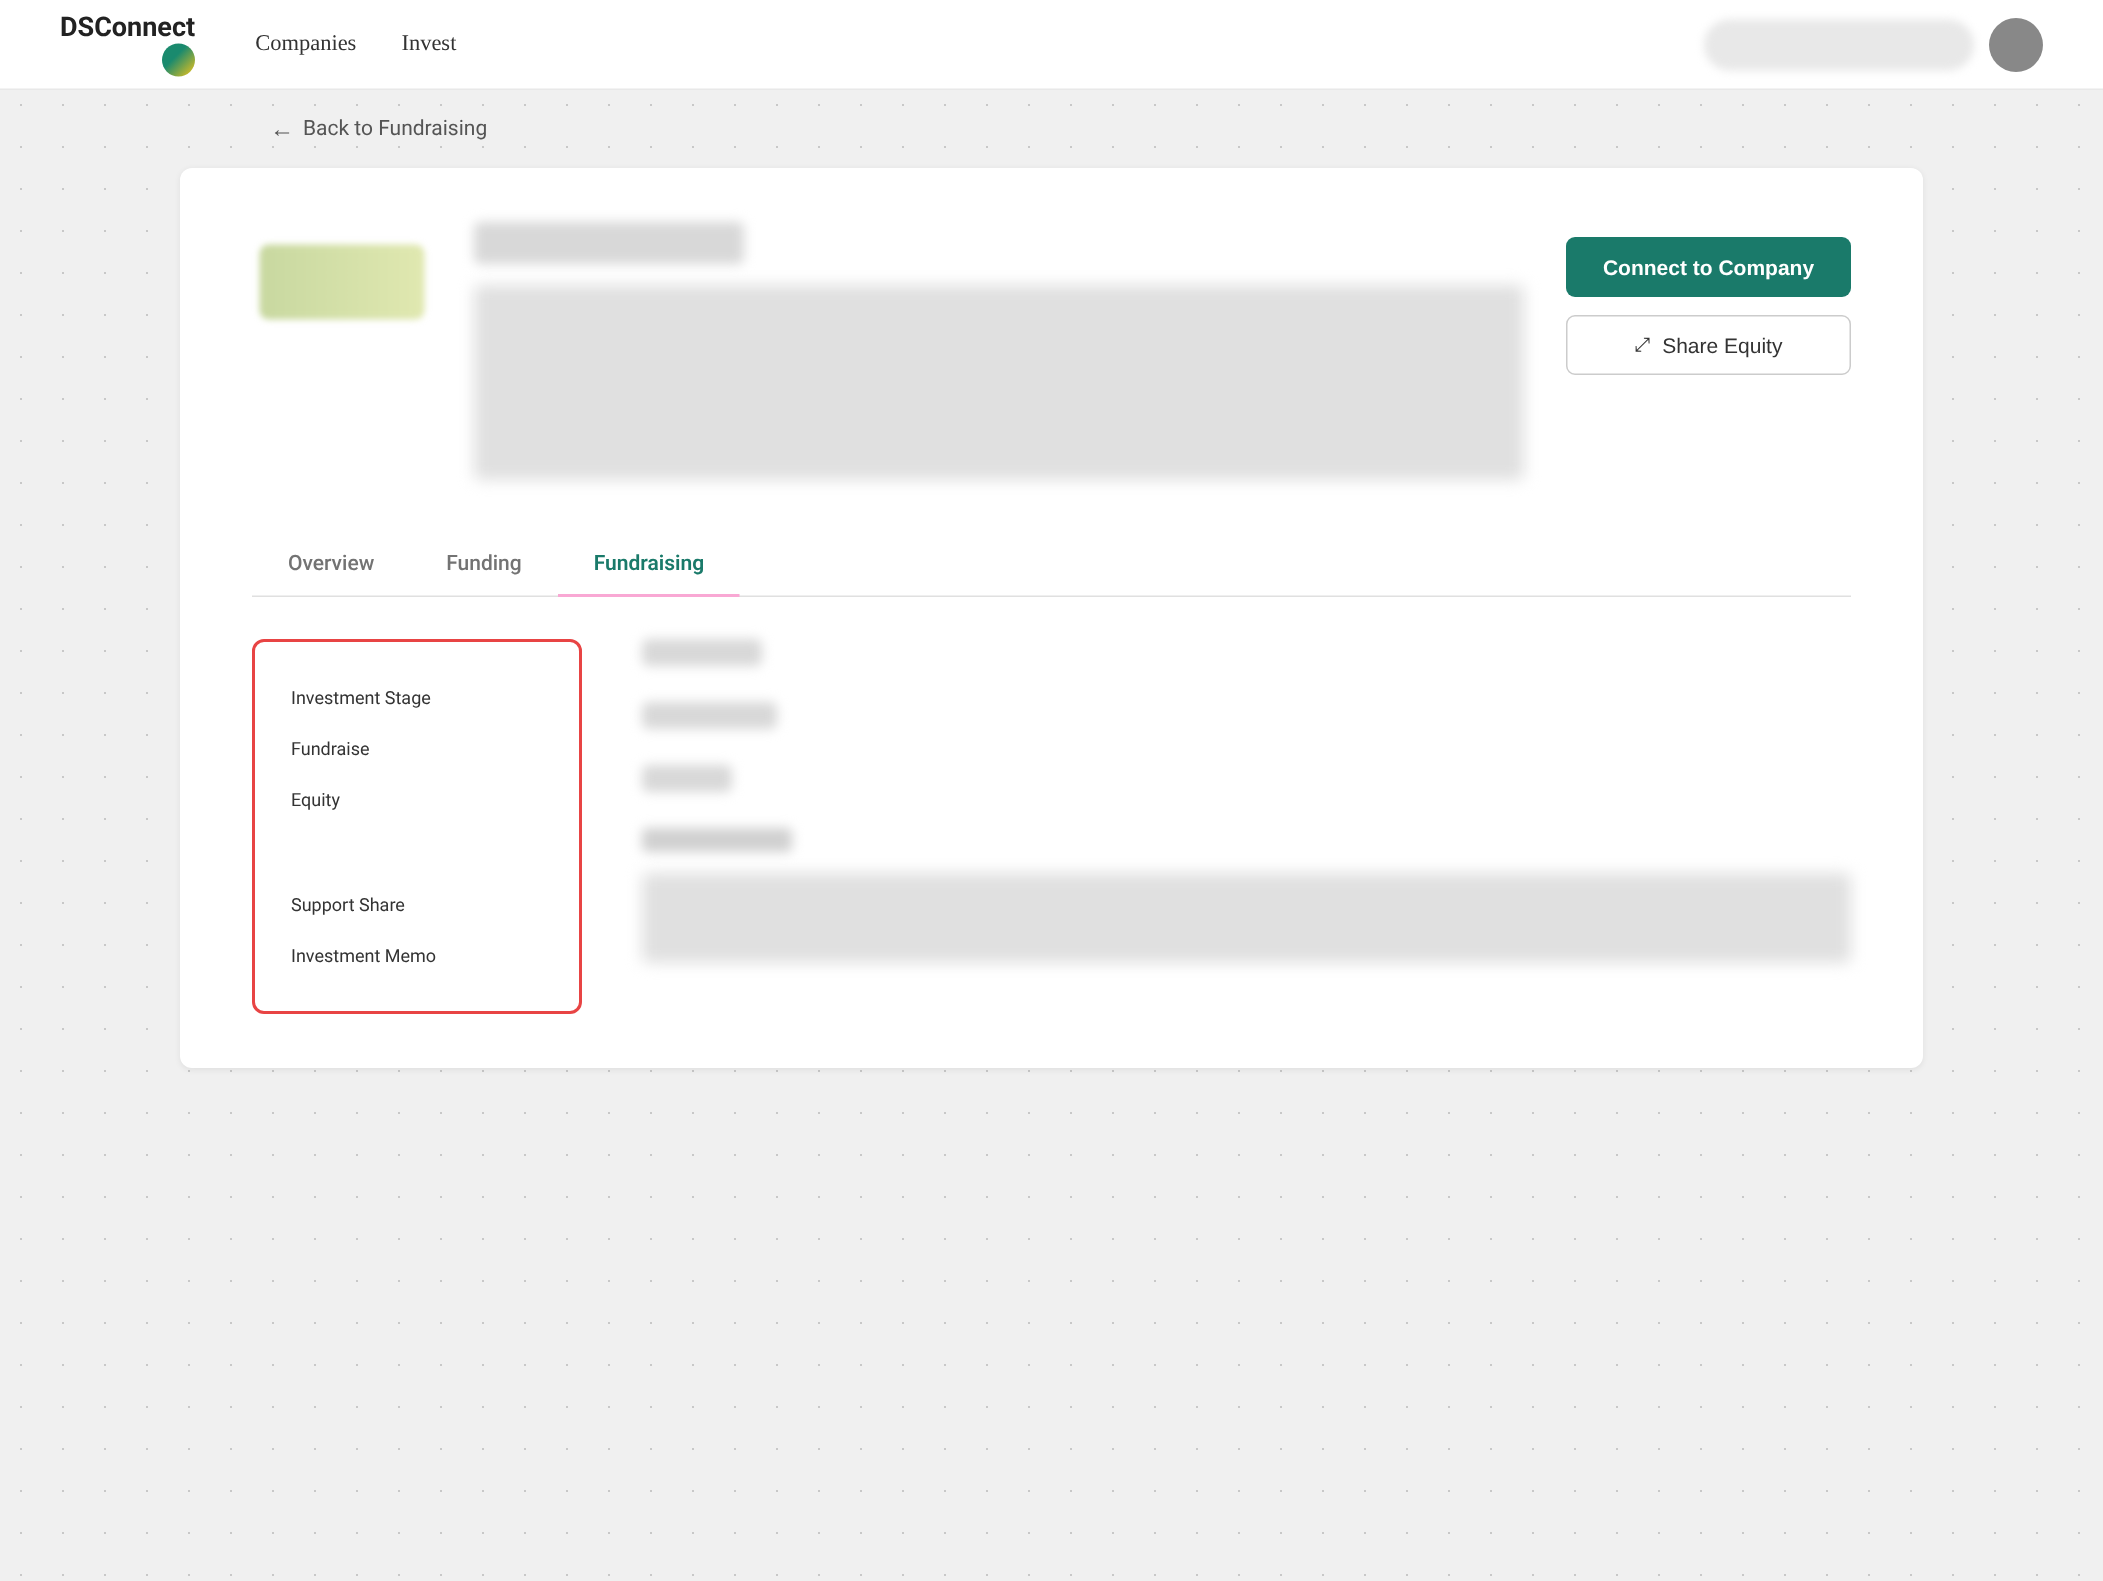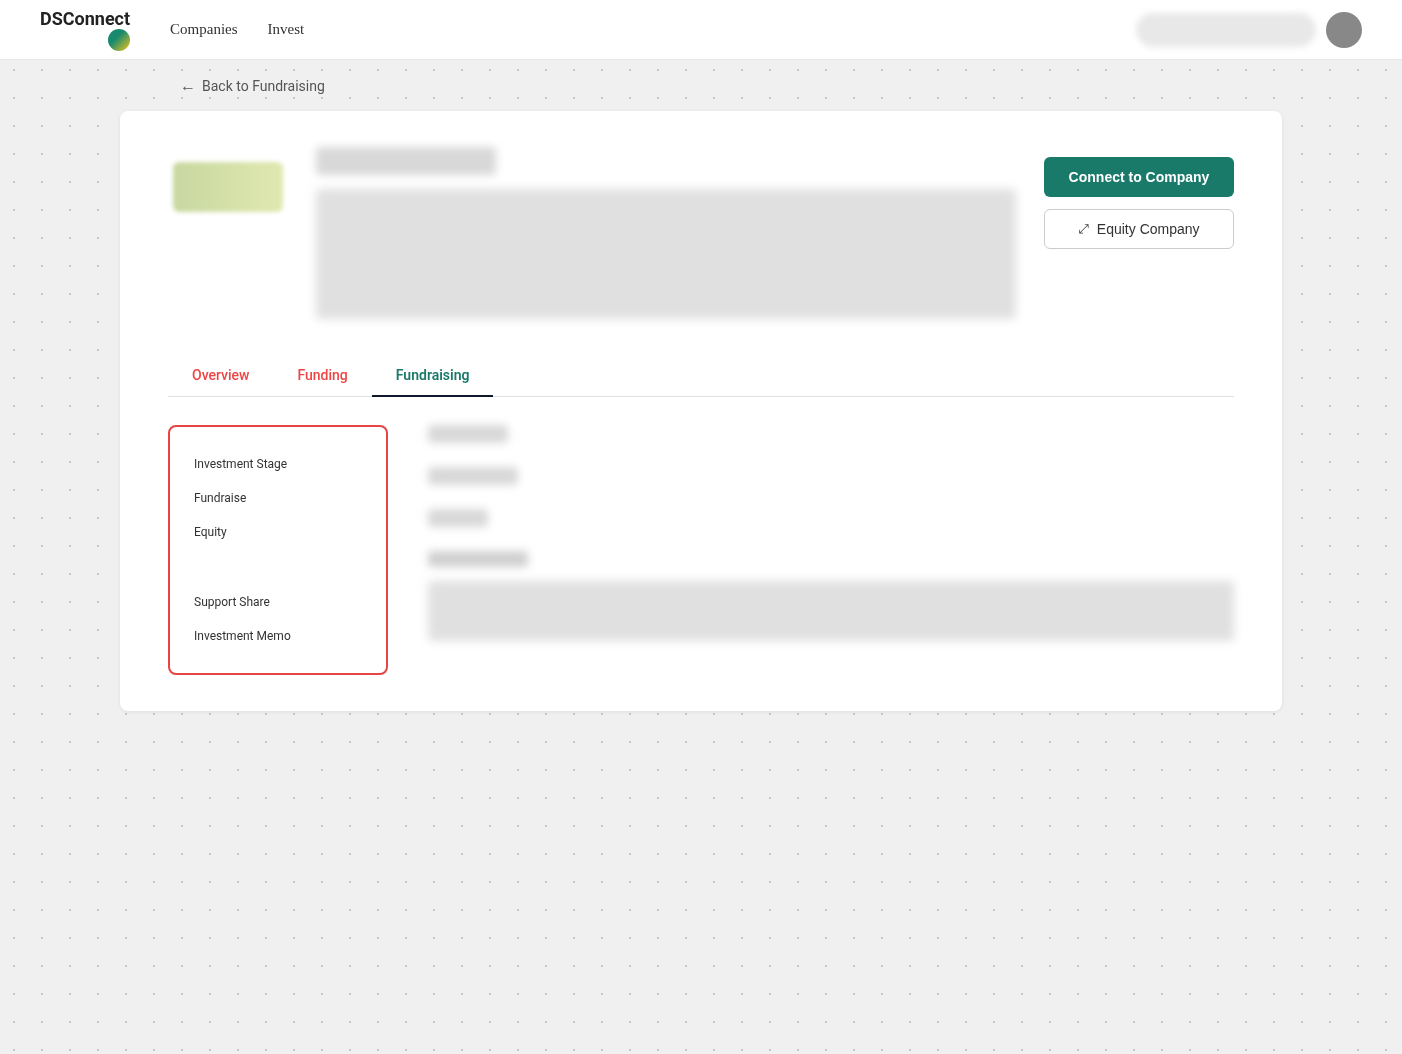--- a/index.html
+++ b/index.html
@@ -178,29 +178,29 @@
     
     .tabs-bar {
       display: flex;
       gap: 0;
       border-bottom: 1px solid #e0e0e0;
       margin-bottom: 28px;
     }
     .tab {
       padding: 12px 24px;
       font-size: 14px;
-      color: #ef4444;
+      color: #737373;
       cursor: pointer;
       border-bottom: 2px solid transparent;
       margin-bottom: -1px;
       font-weight: 500;
     }
     .tab.active {
       color: #1a7a6a;
-      border-bottom: 2px solid #0f172a;
+      border-bottom: 2px solid #f9a8d4;
       font-weight: 600;
     }
 
     
     .fundraising-section {
       display: flex;
       gap: 40px;
     }
     .fundraising-left {
       border: 2px solid #e84444;
@@ -286,21 +286,21 @@
       <div class="company-logo-placeholder"></div>
     </div>
     <div class="company-info">
       <div class="company-name-blur"></div>
       <div class="company-desc-blur"></div>
     </div>
     <div class="company-actions">
       <button class="btn-connect">Connect to Company</button>
       <button class="btn-share">
         <span class="share-icon">⤢</span>
-        <span>Equity Company</span>
+        <span>Share Equity</span>
       </button>
     </div>
   </div>
 
   <div class="tabs-bar">
     <div class="tab">
       <span>Overview</span>
     </div>
     <div class="tab">
       <span>Funding</span>

